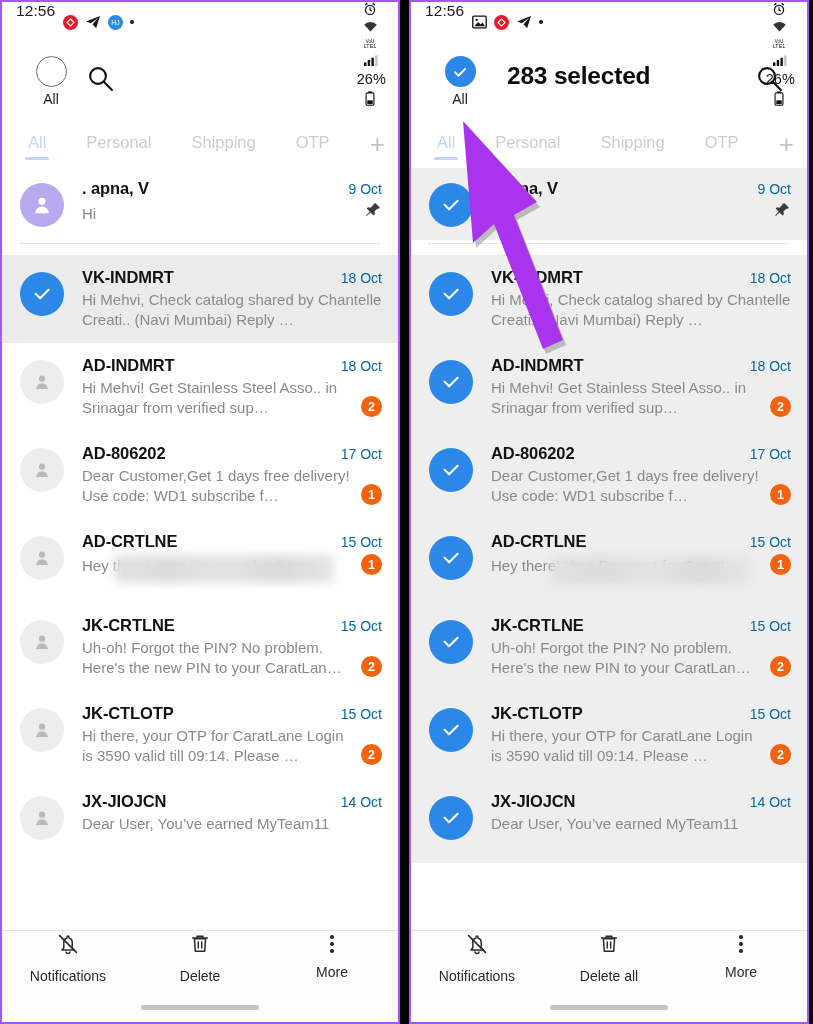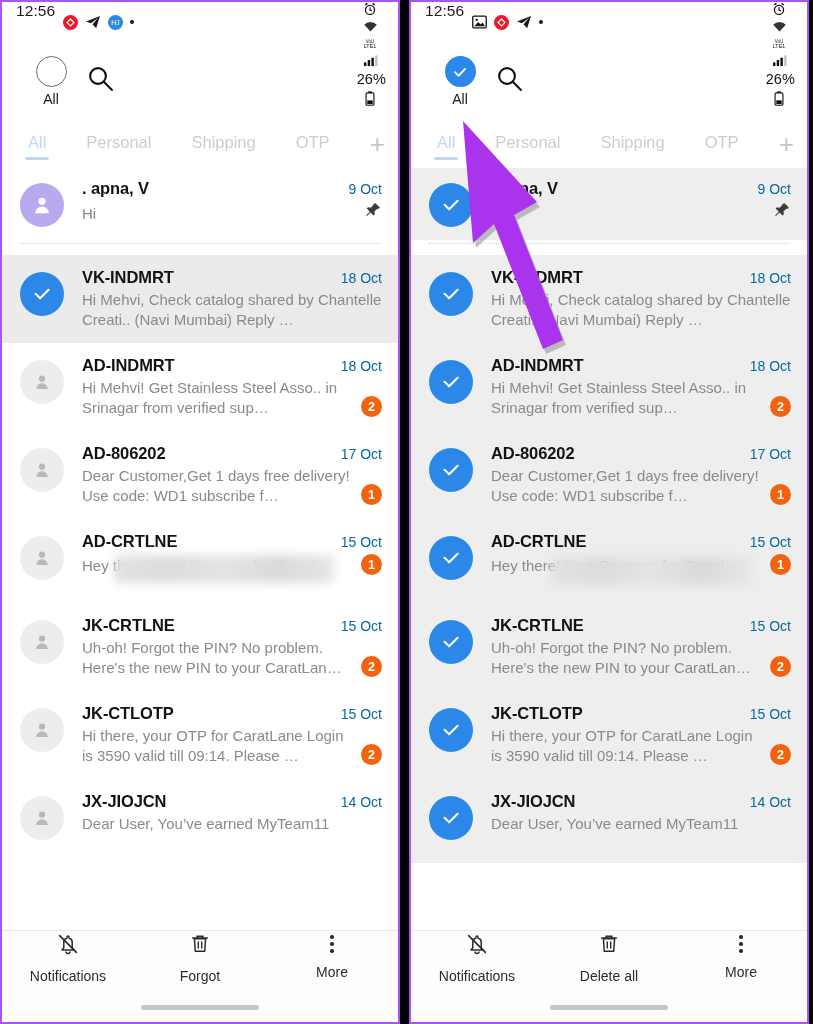--- a/index.html
+++ b/index.html
@@ -550,21 +550,21 @@
       </div>
       <div class="bb-item">
         <span>
           <svg width="24" height="26" viewBox="0 0 24 26">
               <path d="M4.6 7h14.8" stroke="#2b2b2b" stroke-width="1.5" stroke-linecap="round"></path>
               <path d="M9.2 7V5.2h5.6V7" fill="none" stroke="#2b2b2b" stroke-width="1.5"></path>
               <path d="M6.4 7.8h11.2l-.9 12.4H7.3z" fill="none" stroke="#2b2b2b" stroke-width="1.5" stroke-linejoin="round"></path>
               <path d="M10.3 11v6M13.7 11v6" stroke="#2b2b2b" stroke-width="1.4" stroke-linecap="round"></path>
             </svg>
         </span>
-        <span class="bb-label">Forgot</span>
+        <span class="bb-label">Delete</span>
       </div>
       <div class="bb-item">
         <span class="dots-v">
             <i></i>
             <i></i>
             <i></i>
           </span>
         <span class="bb-label">More</span>
       </div>
       <div class="home-indicator"></div>
@@ -640,20 +640,21 @@
 
     <div class="sel-header">
       <div class="all-toggle">
         <div class="circle-checked">
           <svg width="20" height="20" viewBox="0 0 24 24">
               <path d="M6 12.2 10.3 16.5 18.2 8.2" fill="none" stroke="#fff" stroke-width="2.3" stroke-linecap="round" stroke-linejoin="round"></path>
             </svg>
         </div>
         <div class="all-label">All</div>
       </div>
+      <div class="sel-count">283 selected</div>
       <div class="search-btn">
         <span>
           <svg width="27" height="27" viewBox="0 0 26 26">
               <circle cx="10.6" cy="10.6" r="7.6" fill="none" stroke="#111" stroke-width="2"></circle>
               <path d="M16.2 16.2 24 24" stroke="#111" stroke-width="2" stroke-linecap="round"></path>
             </svg>
         </span>
       </div>
     </div>
 

